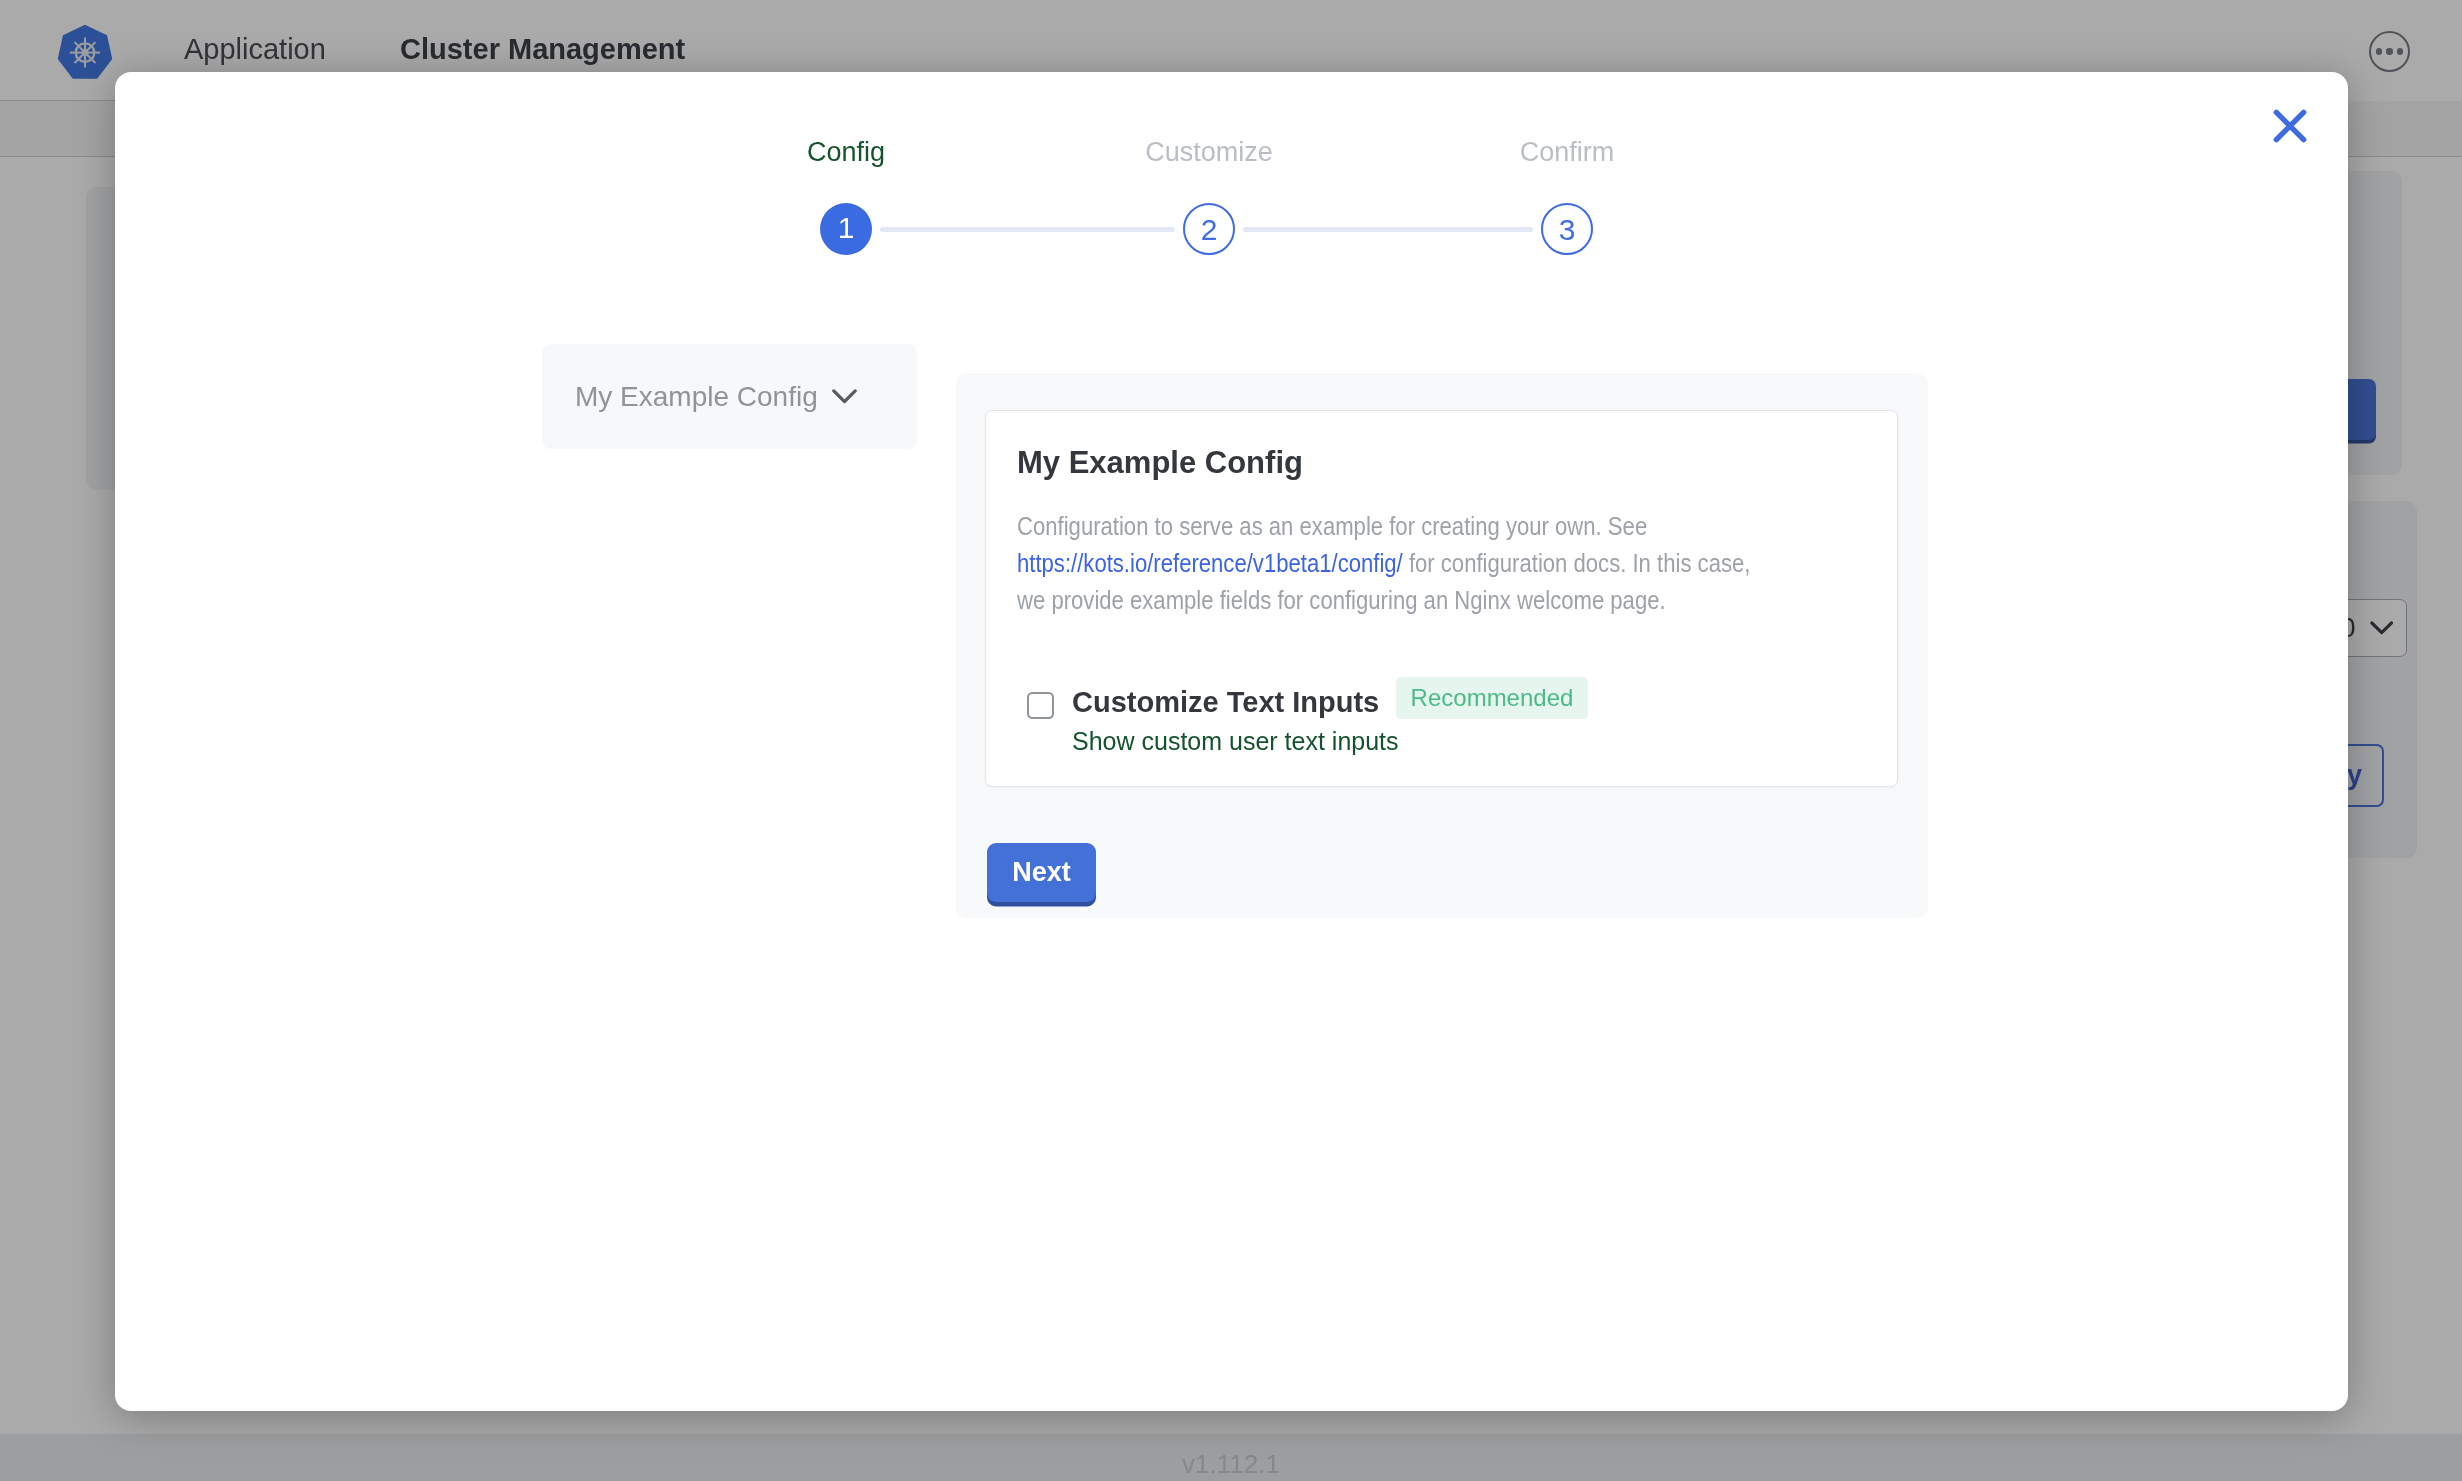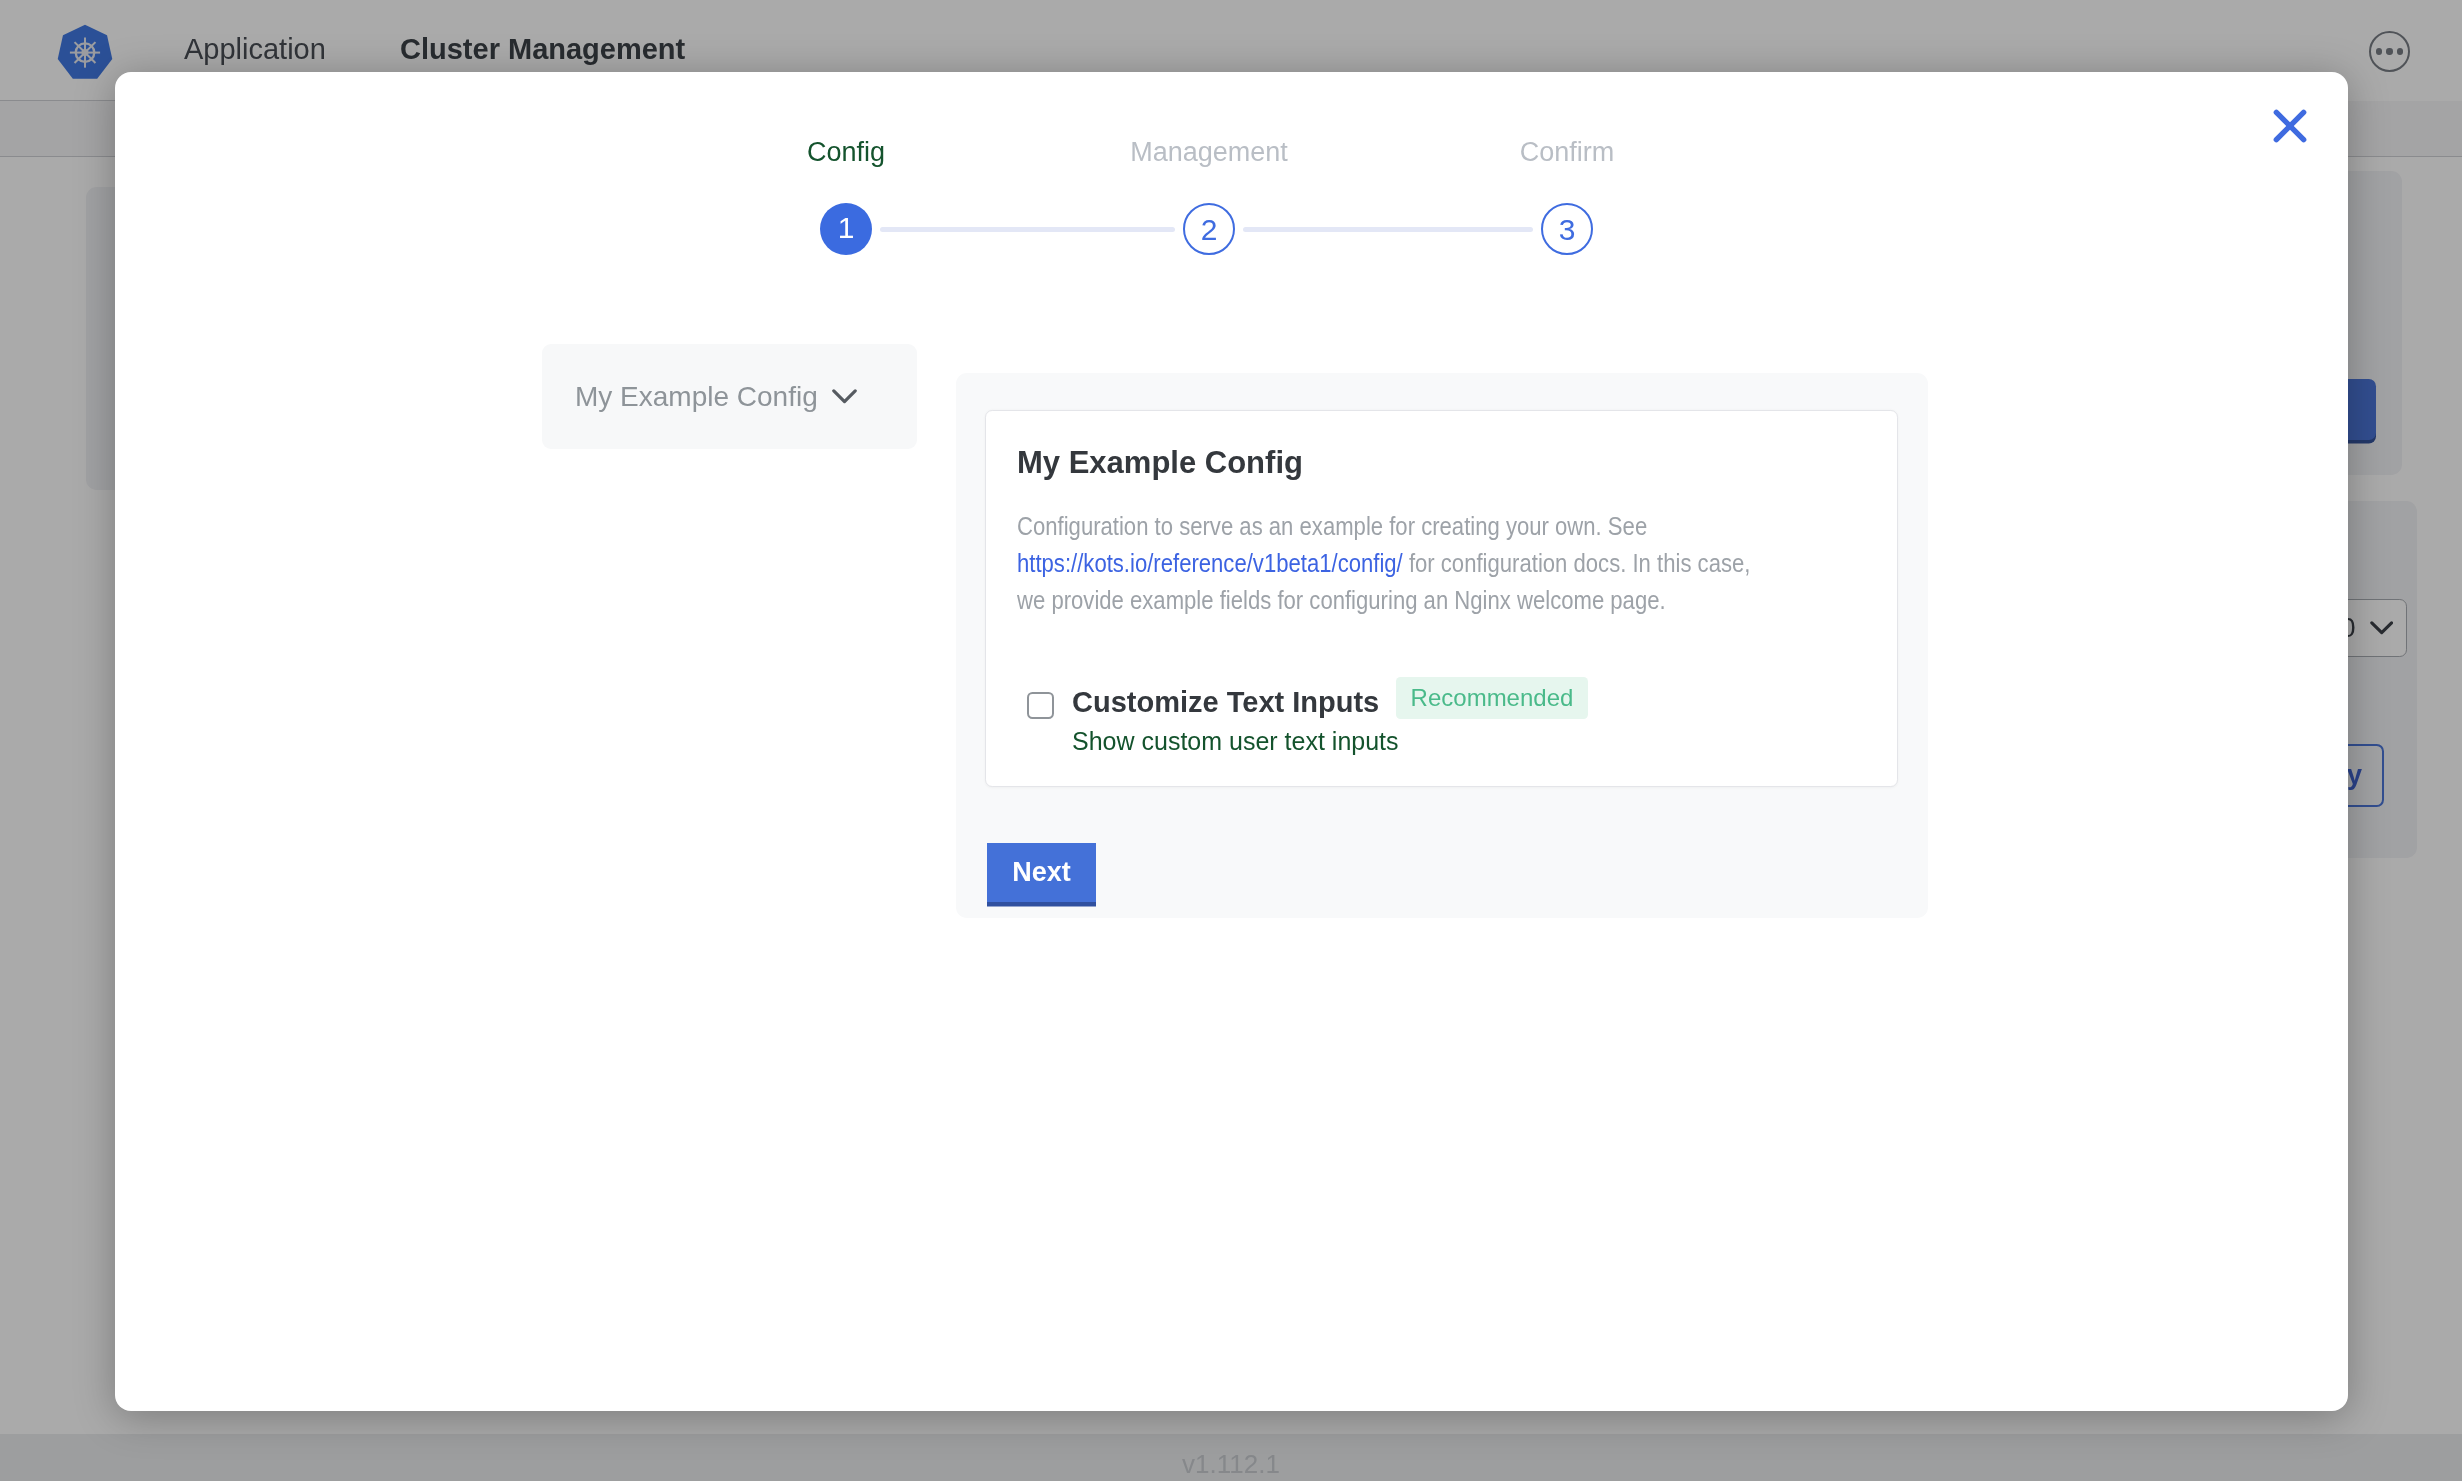--- a/index.html
+++ b/index.html
@@ -54,21 +54,21 @@
   .panel{position:absolute;left:841px;top:301px;width:972px;height:545px;background:#f8f9fa;border-radius:10.8px;}
   .card{position:absolute;left:29px;top:37px;width:913px;height:377px;background:#ffffff;border:0.9px solid #e4e5e9;border-radius:7.2px;box-shadow:0 0.9px 2.7px rgba(0,0,0,0.04);padding:34px 27px 0 31px;}
   .card-title{margin:0;font-size:31px;font-weight:700;color:#34383d;}
   .desc{margin:27px 0 0 0;font-size:26px;line-height:37px;color:#9da2a8;white-space:pre-line;width:1033px;transform:scaleX(0.85);transform-origin:left top;}
   .desc a{color:#3c63e2;text-decoration:none;cursor:pointer;}
   .cb-row{position:absolute;left:41px;top:266px;display:flex;align-items:flex-end;gap:0;}
   .checkbox{width:27px;height:27px;border:2.7px solid #8f9499;border-radius:5.4px;background:#ffffff;cursor:pointer;flex:none;}
   .cb-label{margin-left:18px;font-size:29px;font-weight:700;color:#34383d;cursor:pointer;white-space:nowrap;}
   .badge{margin-left:17px;background:#e6f6ee;color:#4aba8a;font-size:24px;padding:7.2px 14.4px;border-radius:4.5px;white-space:nowrap;}
   .cb-help{position:absolute;left:86px;top:316px;font-size:25px;color:#14532d;}
-  .next-btn{position:absolute;left:31px;top:470px;width:109px;height:59px;background:#4471d8;border:none;border-radius:0;box-shadow:0 4.5px 0 #30509f;color:#ffffff;font-weight:700;font-size:27px;cursor:pointer;font-family:inherit;}
+  .next-btn{position:absolute;left:31px;top:470px;width:109px;height:59px;background:#4471d8;border:none;border-radius:9px;box-shadow:0 4.5px 0 #30509f;color:#ffffff;font-weight:700;font-size:27px;cursor:pointer;font-family:inherit;}
 </style>
 </head>
 <body>
 
 <div class="stage">
 
   <div class="bg">
     <header class="app-header">
       <svg class="k8s-logo" viewBox="0 0 100 100">
         <polygon points="50,3 88,21 97,62 71,96 29,96 3,62 12,21" fill="#4179e3"></polygon>
@@ -120,21 +120,21 @@
 
   <div class="modal">
 
     <svg class="close-btn" viewBox="0 0 44 44">
       <line x1="7" y1="7" x2="37" y2="37" stroke="#3f6be0" stroke-width="6" stroke-linecap="round"></line>
       <line x1="37" y1="7" x2="7" y2="37" stroke="#3f6be0" stroke-width="6" stroke-linecap="round"></line>
     </svg>
 
     <div>
       <span class="step-label active sl-1">Config</span>
-      <span class="step-label sl-2">Management</span>
+      <span class="step-label sl-2">Customize</span>
       <span class="step-label sl-3">Confirm</span>
       <div class="step-line ln-1"></div>
       <div class="step-line ln-2"></div>
       <div class="step-circle sc-1">1</div>
       <div class="step-circle sc-2">2</div>
       <div class="step-circle sc-3">3</div>
     </div>
 
     <div class="group-dropdown">
       <span class="gd-label">My Example Config</span>

